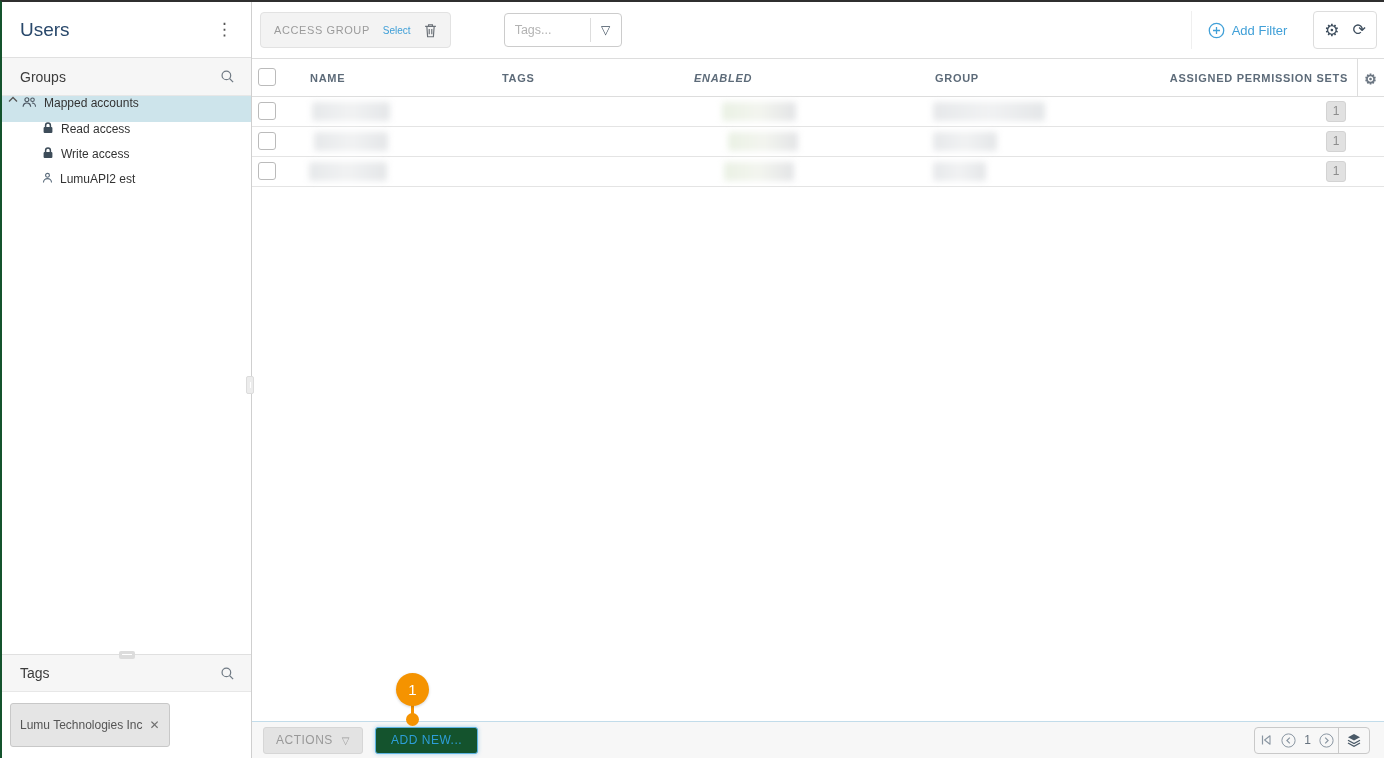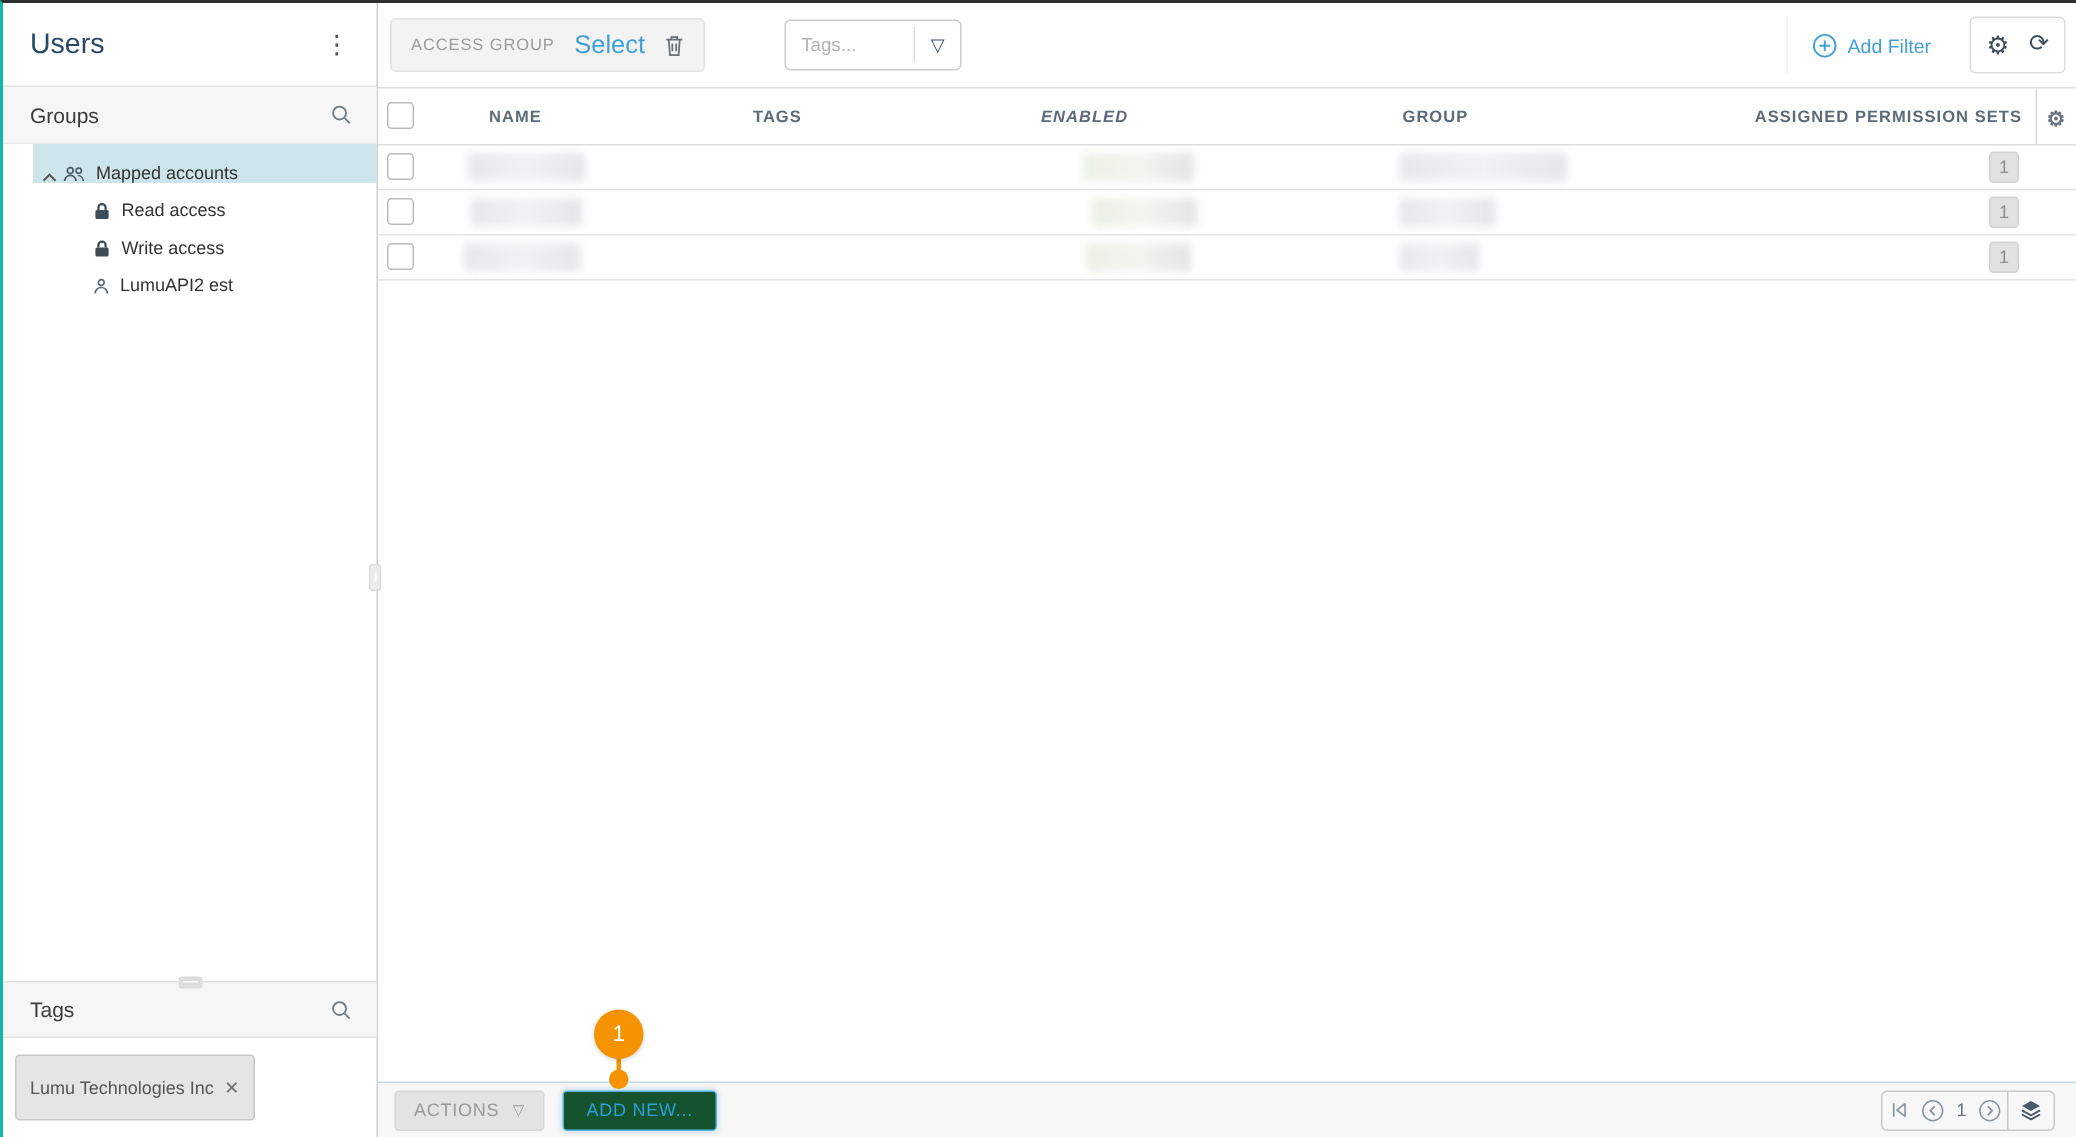--- a/index.html
+++ b/index.html
@@ -1,33 +1,33 @@
 <!DOCTYPE html>
 <html><head>
 <meta charset="utf-8">
 <style>
   * { margin:0; padding:0; box-sizing:border-box; }
   html,body { width:1384px; height:758px; overflow:hidden; background:#fff;
               font-family:"Liberation Sans", sans-serif; }
-  .page { width:1384px; height:758px; border-top:2px solid #2f2f2f; border-left:2px solid #14b8a6;
+  .page { width:1384px; height:758px; border-top:2px solid #2f2f2f; border-left:2px solid #14532d;
           display:flex; position:relative; background:#fff; }
 
   
   .sidebar { width:250px; border-right:1px solid #cfcfcf; display:flex; flex-direction:column;
              background:#fff; position:relative; }
   .sb-header { height:56px; border-bottom:1px solid #e0e0e0; display:flex; align-items:center;
                padding:0 12px 0 18px; }
   .sb-title { flex:1; font-size:19px; color:#29486b; }
   .kebab { font-size:17px; color:#555; padding:2px 6px; cursor:pointer; }
   .panel-head { height:38px; background:#f6f6f6; border-bottom:1px solid #e7e7e7;
                 display:flex; align-items:center; padding:0 16px 0 18px; }
   .panel-title { flex:1; font-size:14px; color:#3c3c3c; }
   .tree { padding:0; }
-  .tree-row { height:25px; display:flex; align-items:flex-end; font-size:12px; color:#333;
-              cursor:pointer;margin-left:20px; }
+  .tree-row { height:25px; display:flex; align-items:flex-start; font-size:12px; color:#333;
+              cursor:pointer; }
   .tree-row.selected { background:#cde4eb; height:26px; }
   .tree-row .caret { margin:0 4px 0 6px; display:flex; }
   .tree-row .t-icon { margin-right:7px; display:flex; }
   .tree-child { padding-left:40px; }
   .sb-fill { flex:1; position:relative; }
   .h-handle { position:absolute; left:117px; top:-4px; width:16px; height:8px; background:#dcdcdc;
               border-radius:2px; z-index:2; }
   .h-handle:before { content:""; position:absolute; left:3px; right:3px; top:3px; height:1px; background:#fff; }
   .tags-head { border-top:1px solid #e0e0e0; position:relative; }
   .tags-body { padding:11px 8px; }
@@ -39,42 +39,42 @@
   .v-handle:before { content:""; position:absolute; top:5px; bottom:5px; left:3px; width:1px; background:#fff; }
 
   
   .main { flex:1; display:flex; flex-direction:column; position:relative; background:#fff; }
 
   .toolbar { height:57px; border-bottom:1px solid #ddd; display:flex; align-items:center;
              padding:0 0 0 8px; gap:10px; }
   .filter-group { height:36px; background:#f3f3f3; border:1px solid #e2e2e2; border-radius:4px;
                   display:flex; align-items:center; padding:0 13px; gap:13px; }
   .ag-label { font-size:11px; color:#9b9b9b; letter-spacing:.6px; }
-  .select-link { font-size:17px; color:#41a0d8; cursor:pointer; }
+  .select-link { font-size:10px; color:#41a0d8; cursor:pointer; }
   .chip-filter { height:34px; background:#d6ecf7; border:1px solid #79c4e4; border-radius:4px;
                  display:flex; align-items:center; padding:0 11px; gap:7px; font-size:12.5px;
                  color:#3a444c; cursor:pointer; }
   .tags-combo { height:34px; width:118px; border:1px solid #ccc; border-radius:4px;
                 display:flex; align-items:stretch; background:#fff; cursor:pointer;margin-left:43px; }
   .combo-ph { flex:1; display:flex; align-items:center; padding-left:10px; color:#b3b3b3; font-size:12.5px; }
   .combo-div { width:1px; background:#ddd; margin:4px 0; }
   .combo-caret { width:30px; display:flex; align-items:center; justify-content:center;
                  color:#3e4e5e; font-size:12px; }
   .toolbar-spacer { flex:1; }
   .add-filter { display:flex; align-items:center; gap:7px; color:#41a0d8; font-size:13px;
                 height:38px; padding:0 16px; border-left:1px solid #efefef; cursor:pointer; }
   .icon-box { height:38px; border:1px solid #ddd; border-radius:4px; display:flex; align-items:center;
               padding:0 10px; gap:13px; margin-right:7px; background:#fff; }
   .g-icon { font-size:17px; color:#3e4e5e; line-height:1; cursor:pointer; }
   .r-icon { font-size:16px; color:#3e4e5e; line-height:1; cursor:pointer; }
 
   .thead { height:38px; border-bottom:1px solid #ddd; position:relative; font-size:11px;
            font-weight:bold; color:#5d6b79; letter-spacing:.7px; }
   .thead span { position:absolute; top:13px; }
-  .h-name { left:74px; } .h-tags { left:250px; } .h-enabled { left:442px;font-style:italic; } .h-group { left:683px; }
+  .h-name { left:58px; } .h-tags { left:250px; } .h-enabled { left:442px;font-style:italic; } .h-group { left:683px; }
   .h-aps { right:36px; }
   .gear-cell { position:absolute; right:0; top:0; bottom:0; width:27px; border-left:1px solid #ddd;
                display:flex; align-items:center; justify-content:center; }
   .gear-cell .g-icon { font-size:14px; color:#6b7682; }
   .checkbox { width:18px; height:18px; border:1px solid #bbb; border-radius:3px; background:#fff;
               position:absolute; cursor:pointer; }
   .thead .checkbox { left:6px; top:9px; }
 
   .trow { height:30px; border-bottom:1px solid #e4e4e4; position:relative; }
   .trow .checkbox { left:6px; top:5px; }

